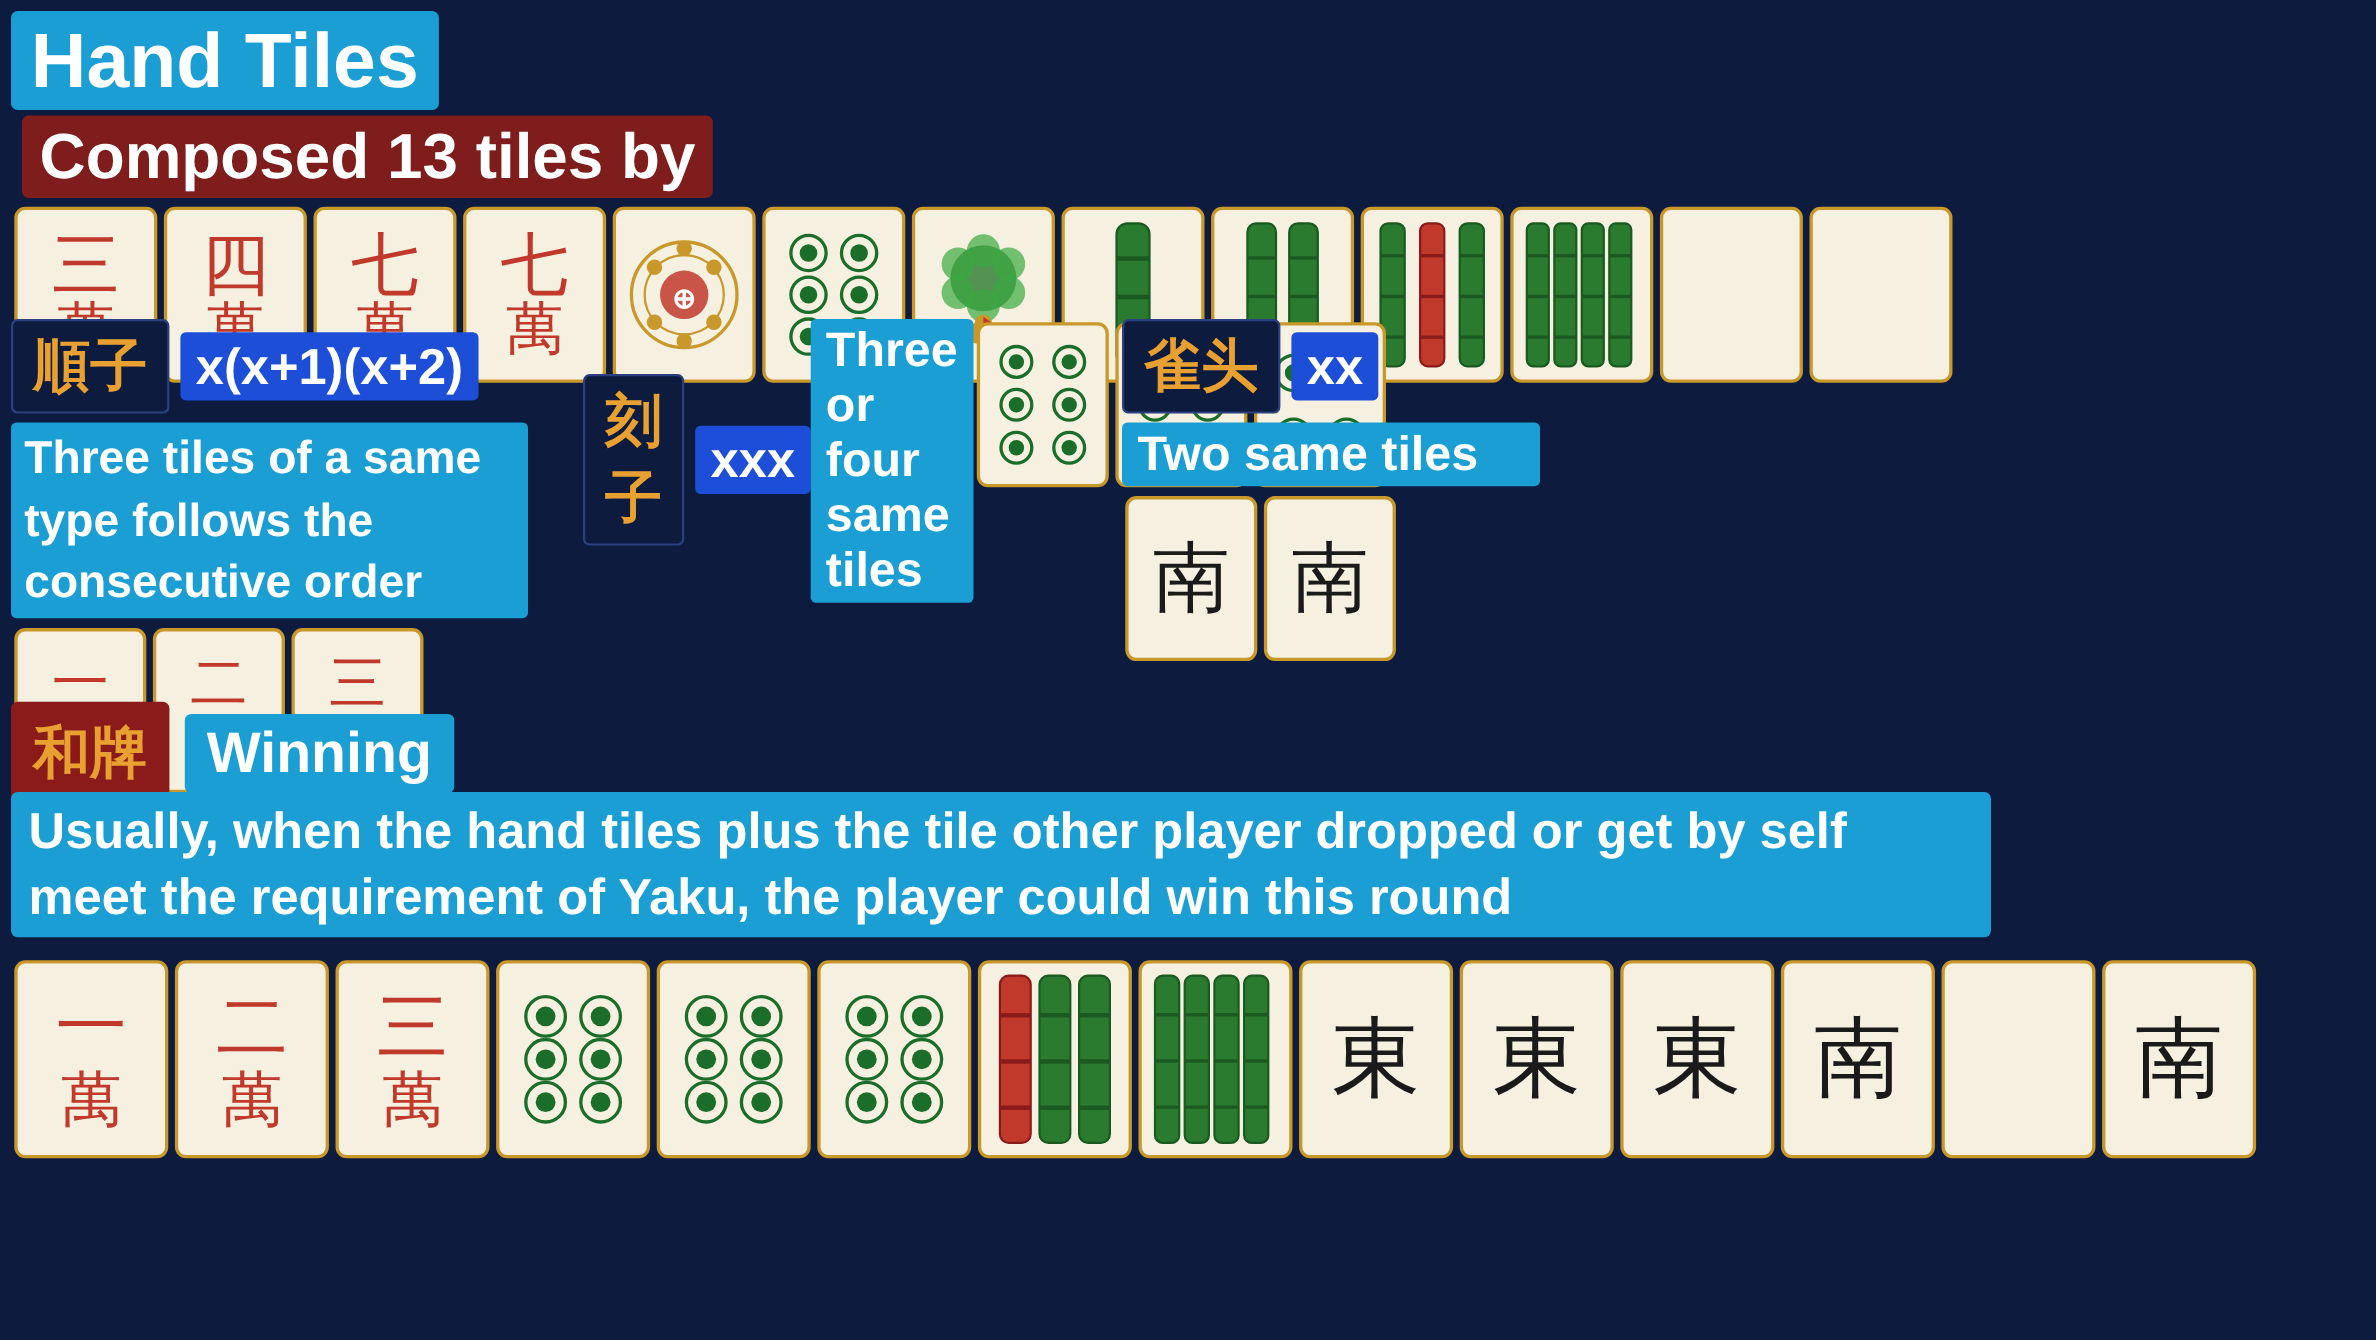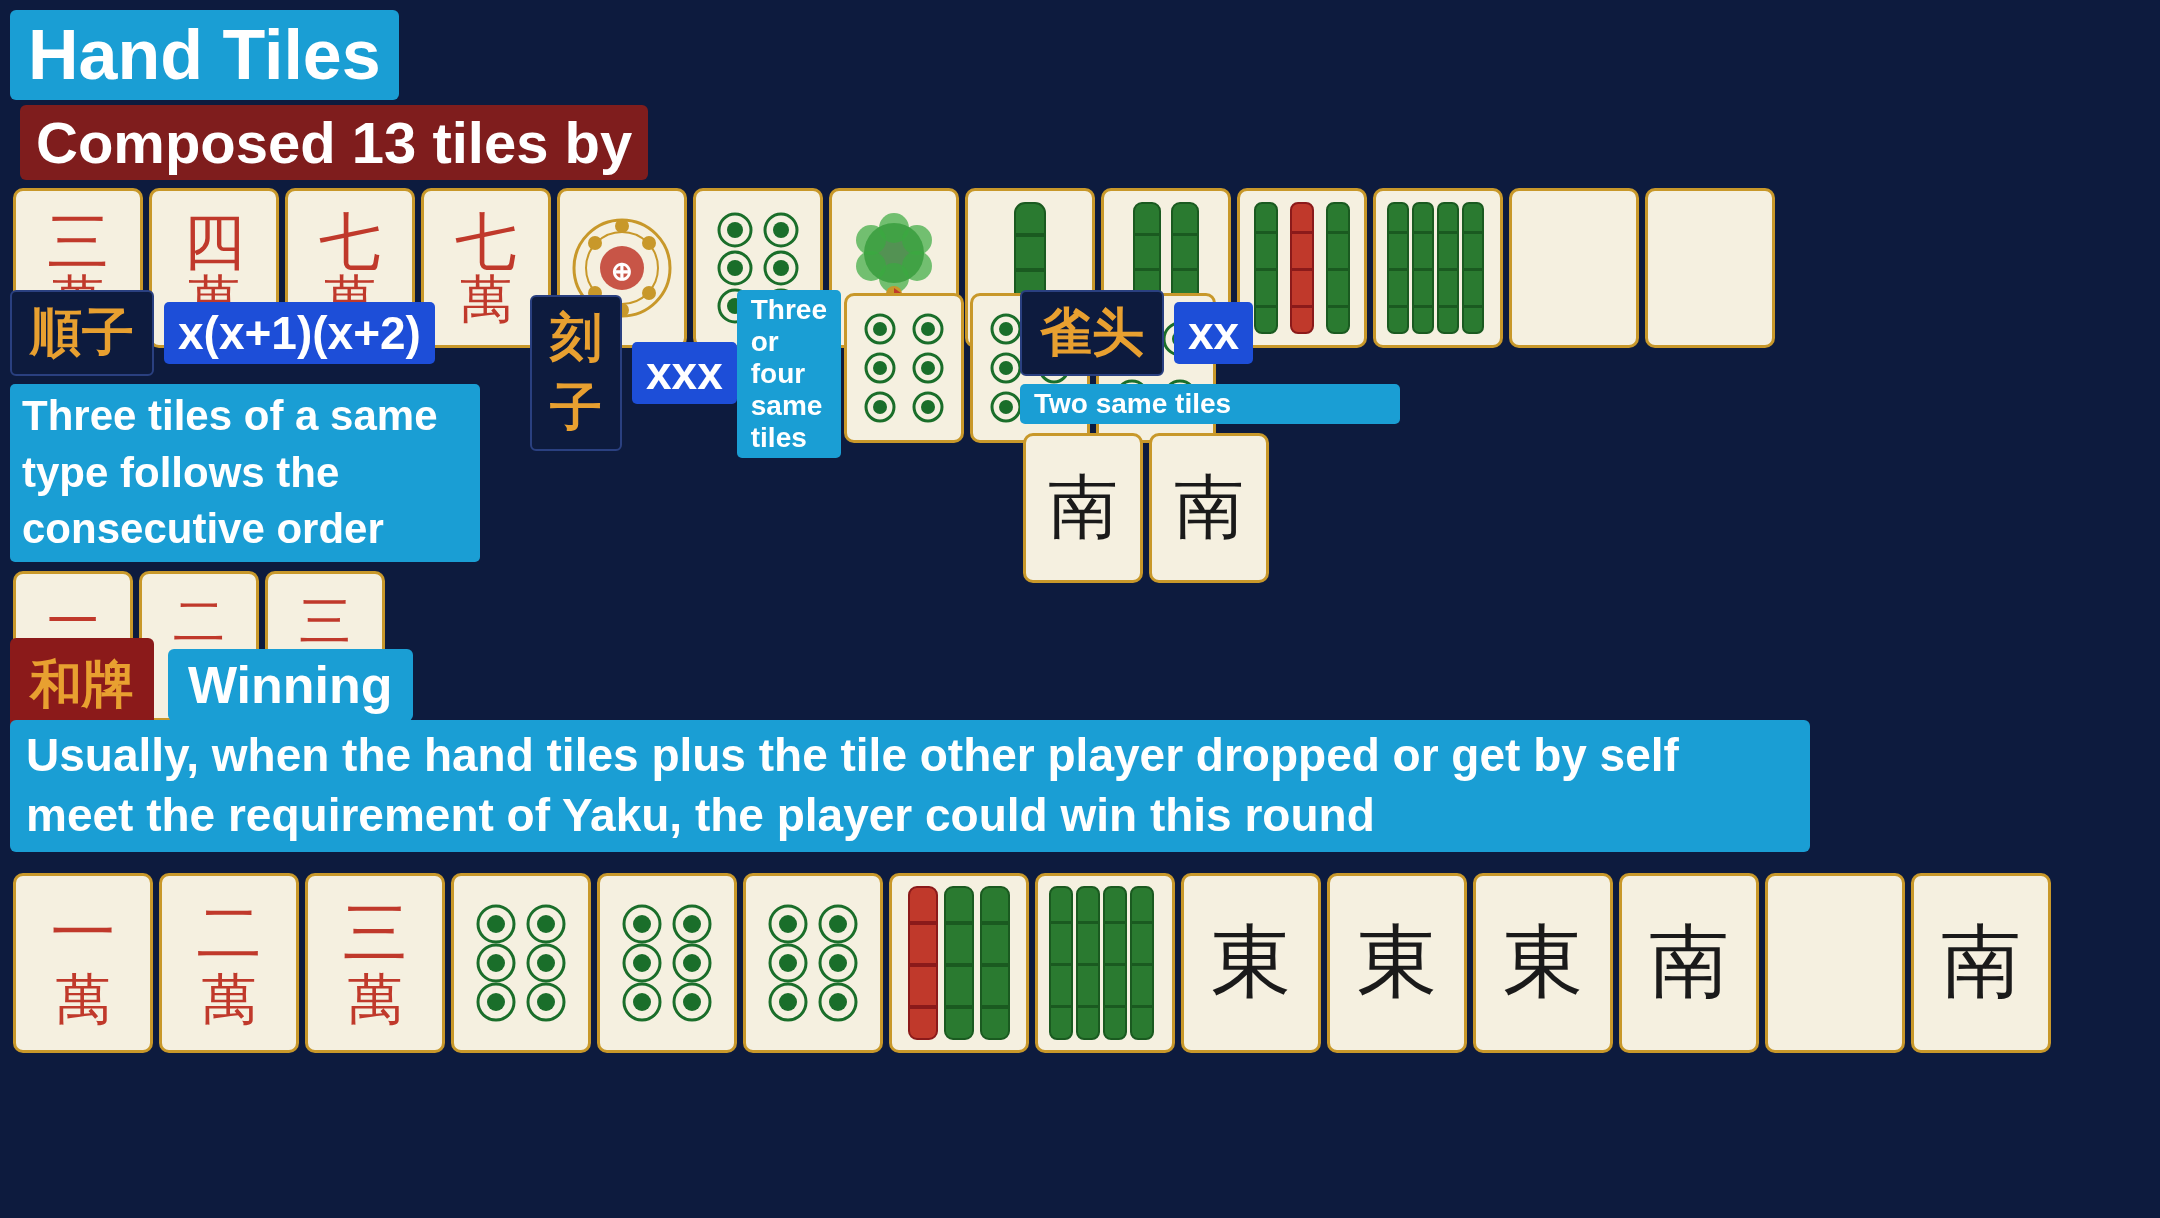--- a/index.html
+++ b/index.html
@@ -126,21 +126,21 @@
       color: white;
       font-size: 46px;
       font-weight: bold;
       padding: 4px 14px;
       border-radius: 5px;
     }
 
     .section-desc {
       background: #1a9ed4;
       color: white;
-      font-size: 28px;
+      font-size: 44px;
       font-weight: bold;
       padding: 4px 14px;
       border-radius: 5px;
       margin-bottom: 6px;
     }
 
     .tile-row {
       display: flex;
       flex-direction: row;
     }

